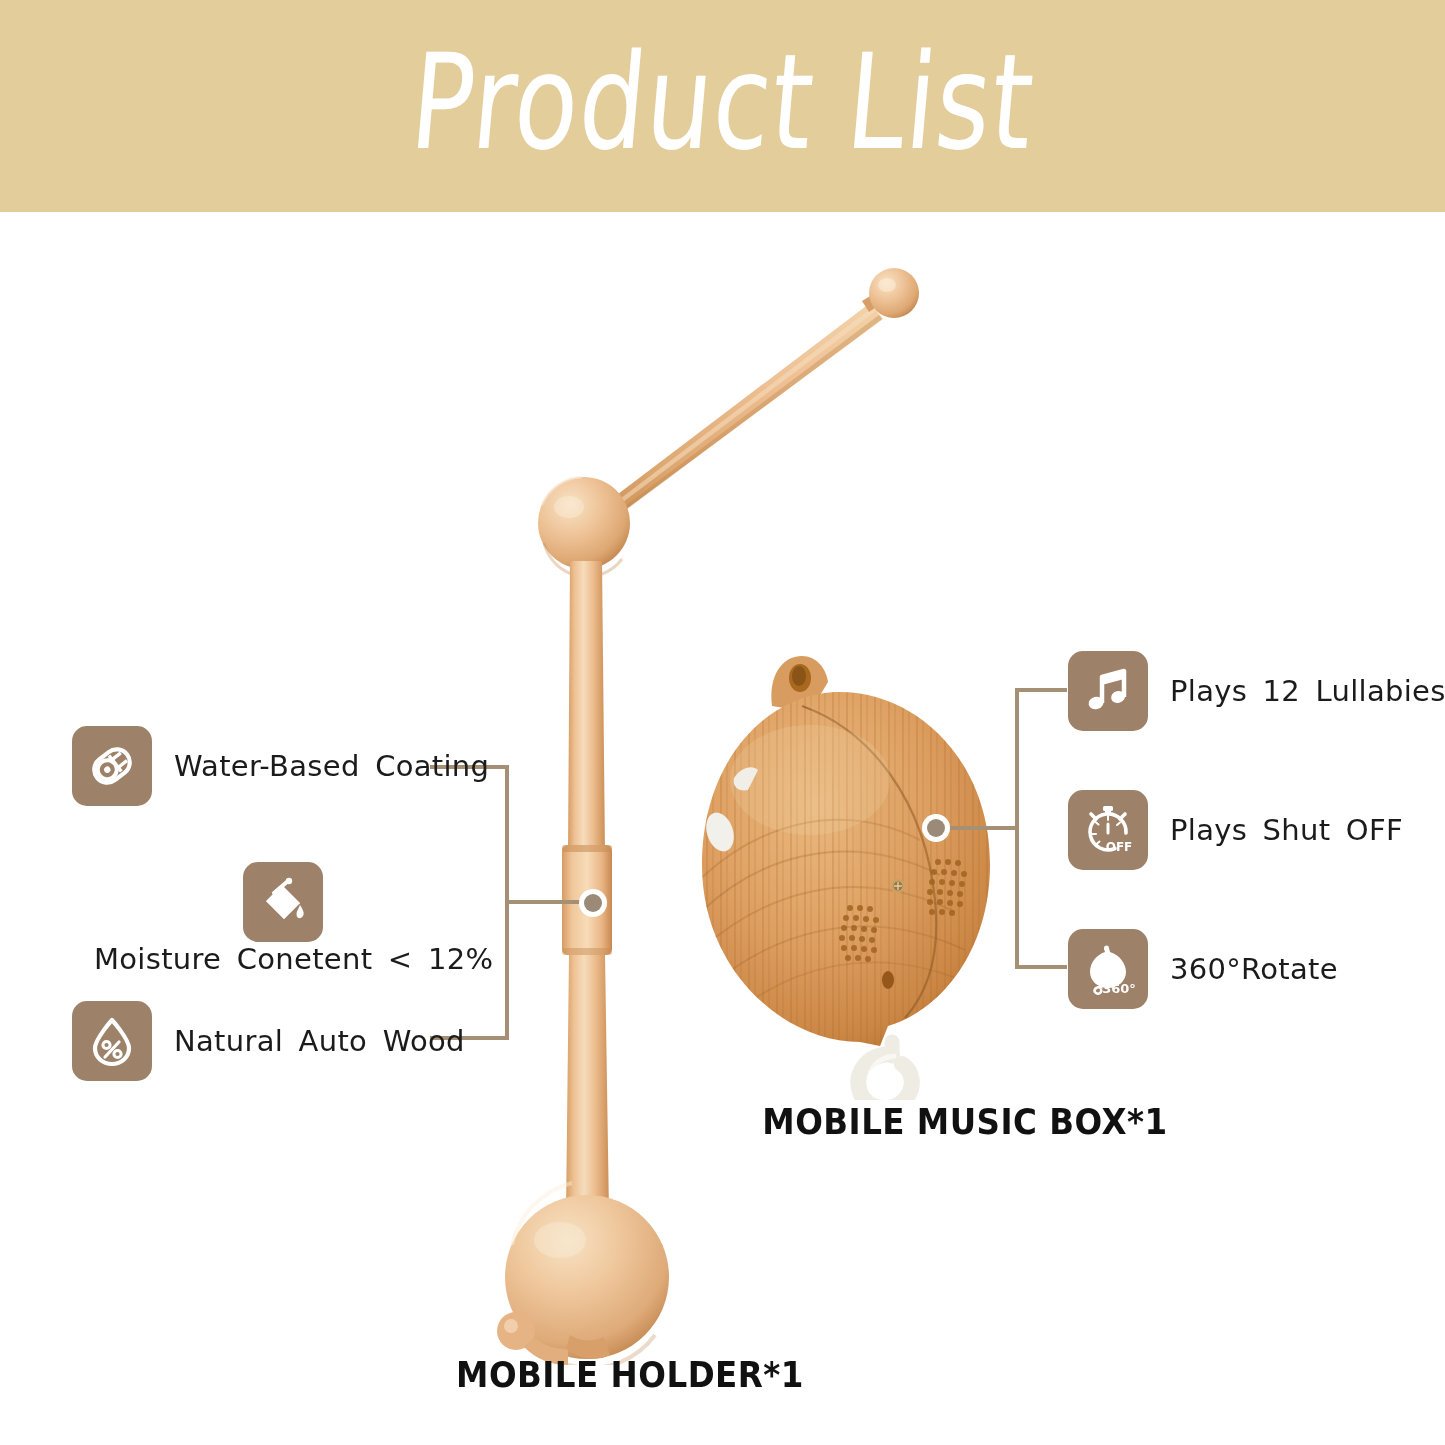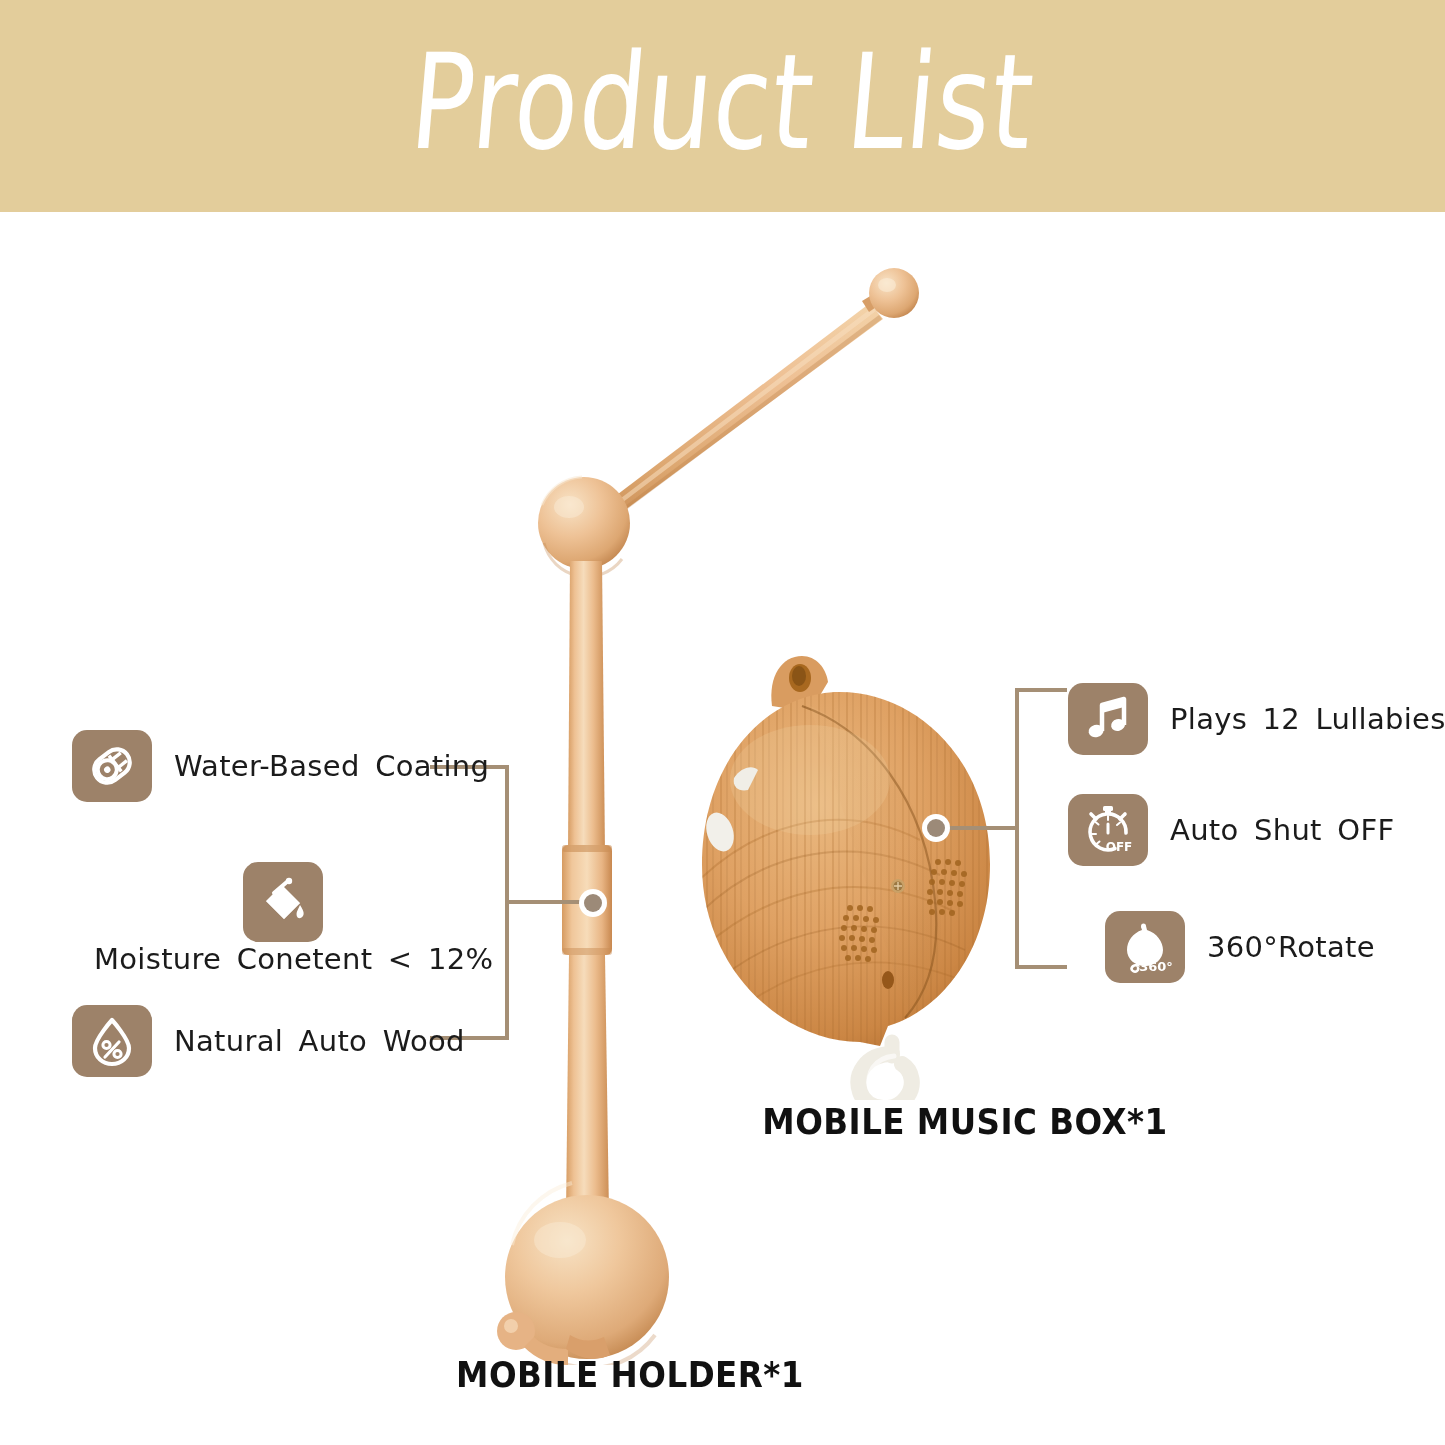--- a/index.html
+++ b/index.html
@@ -47,21 +47,21 @@
     position: absolute;
     display: flex;
     align-items: center;
     height: 82px;
   }
   .feature-row.left  { left: 72px; justify-content: space-between; }
   .feature-row.right { left: 1068px; }
 
   .feature-icon {
     width: 80px;
-    height: 72px;
+    height: 80px;
     border-radius: 15px;
     background: #9d8269;
     flex: 0 0 80px;
     position: relative;
     display: flex;
     align-items: center;
     justify-content: center;
   }
   .feature-icon svg { display: block; }
 
@@ -405,21 +405,21 @@
       <svg width="52" height="52" viewBox="0 0 52 52">
         <path d="M 26 5 C 26 5 43 24 43 33 C 43 42.5 35.3 49 26 49 C 16.7 49 9 42.5 9 33 C 9 24 26 5 26 5 Z" fill="none" stroke="#ffffff" stroke-width="4.2" stroke-linejoin="round"></path>
         <circle cx="20.5" cy="30" r="3.6" fill="none" stroke="#ffffff" stroke-width="3"></circle>
         <circle cx="31.5" cy="39" r="3.6" fill="none" stroke="#ffffff" stroke-width="3"></circle>
         <path d="M 33 27 L 19 42" stroke="#ffffff" stroke-width="3.2" stroke-linecap="round"></path>
       </svg>
     </div>
     <div class="feature-label">Natural Auto Wood</div>
   </div>
 
-  <div class="feature-row right" style="top:678px;text-align:center;">
+  <div class="feature-row right" style="top:650px;text-align:center;">
     <div class="feature-icon">
       <svg width="52" height="52" viewBox="0 0 52 52">
         <path d="M 20 38 L 20 12 L 42 6 L 42 32" fill="none" stroke="#ffffff" stroke-width="4.5" stroke-linejoin="round"></path>
         <path d="M 20 12 L 42 6 L 42 14 L 20 20 Z" fill="#ffffff"></path>
         <ellipse cx="14" cy="38" rx="7.5" ry="6.2" fill="#ffffff" transform="rotate(-14 14 38)"></ellipse>
         <ellipse cx="36" cy="32" rx="7" ry="5.8" fill="#ffffff" transform="rotate(-14 36 32)"></ellipse>
       </svg>
     </div>
     <div class="feature-label">Plays 12 Lullabies</div>
   </div>
@@ -442,24 +442,24 @@
           <path d="M 11 31 L 15 31"></path>
           <path d="M 15.5 41 L 18.5 38.5"></path>
           <path d="M 39 19.5 L 36 22"></path>
         </g>
 
         <path d="M 27 30 L 27 21" stroke="#ffffff" stroke-width="3" stroke-linecap="round"></path>
 
         <text x="38" y="48" font-family="DejaVu Sans, sans-serif" font-size="12" font-weight="700" fill="#ffffff" text-anchor="middle">OFF</text>
       </svg>
     </div>
-    <div class="feature-label">Auto Shut OFF</div>
-  </div>
-
-  <div class="feature-row right" style="top:906px;margin-left:37px;">
+    <div class="feature-label">Plays Shut OFF</div>
+  </div>
+
+  <div class="feature-row right" style="top:928px;">
     <div class="feature-icon">
       <svg width="54" height="54" viewBox="0 0 54 54">
 
         <path d="M 23 7 C 23 4 27 3 28 6 L 29 10 C 39 13 45 22 45 30 C 45 39 37 46 27 46
                  C 17 46 9 39 9 30 C 9 21 15 13 24 10 Z" fill="#ffffff"></path>
         <circle cx="25.5" cy="6" r="2.4" fill="#ffffff"></circle>
 
         <path d="M 19 45 C 14 45 12 49 15 51 C 18 53 21 50 20 48" fill="none" stroke="#ffffff" stroke-width="2.6" stroke-linecap="round"></path>
         <path d="M 20 43 L 22 46.5 L 18 47" fill="#ffffff"></path>
         <text x="38" y="51" font-family="DejaVu Sans, sans-serif" font-size="13" font-weight="700" fill="#ffffff" text-anchor="middle">360°</text>

